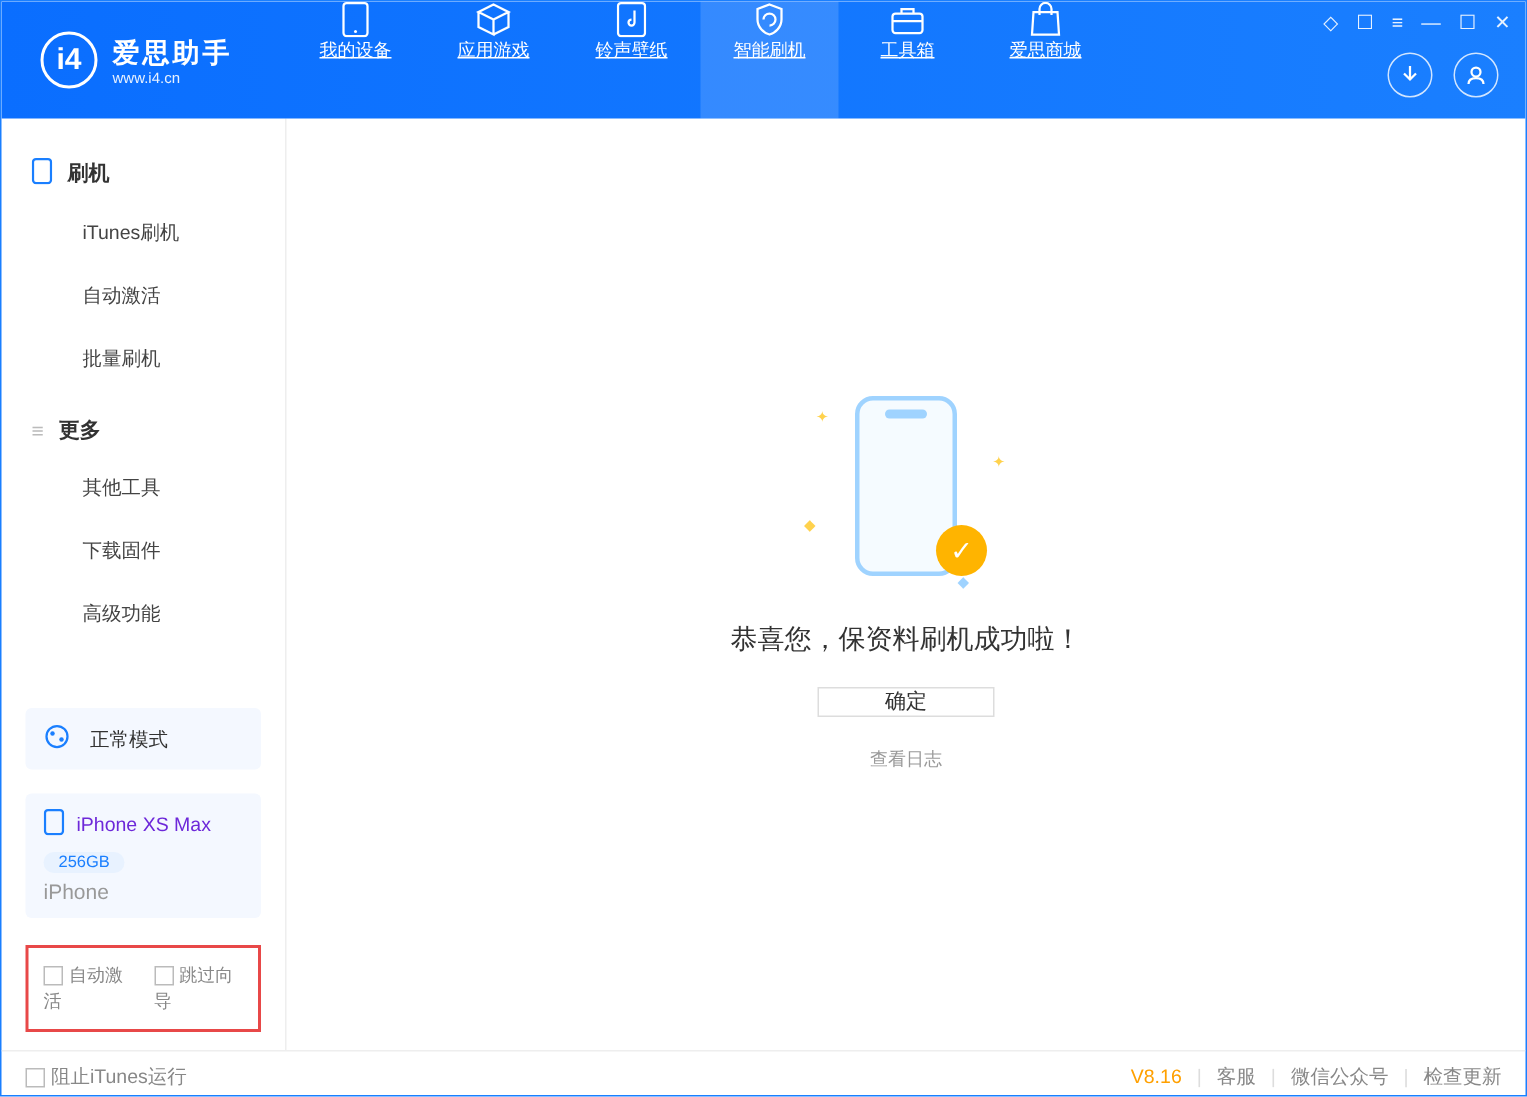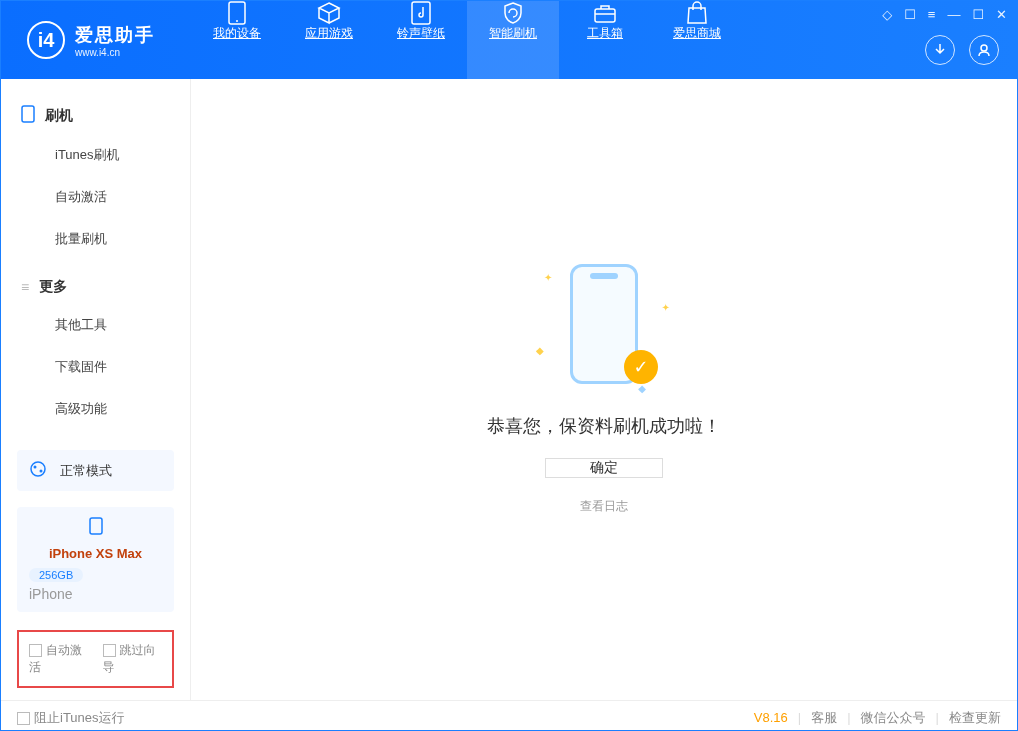--- a/index.html
+++ b/index.html
@@ -26,21 +26,21 @@
 
 
 .body { display: flex; height: calc(100% - 78px - 30px); }
 .sidebar { width: 190px; border-right: 1px solid #eee; padding-top: 18px; display:flex; flex-direction:column; }
 .side-section-title { display: flex; align-items: center; gap: 10px; padding: 8px 20px; font-size: 14px; color: #333; font-weight: bold; }
 .side-item { padding: 12px 20px 12px 54px; font-size: 13px; color: #444; cursor: pointer; }
 .side-item.active { color: #1a7fff; }
 
 .mode-card, .device-card { margin: 8px 16px; background: #f4f8ff; border-radius: 4px; padding: 10px 12px; font-size: 13px; color: #333; }
 .mode-card { display:flex; align-items:center; gap:13px; margin-top:auto; }
-.device-card .name { font-weight: bold; color: #c2410c; margin-bottom:6px; display:flex; align-items:center; gap:8px;flex-direction:column;}
+.device-card .name { font-weight: normal; color: #6d28d9; margin-bottom:6px; display:flex; align-items:center; gap:8px;}
 .storage-badge { display:inline-block; background:#e8f2ff; color:#1a7fff; border-radius:10px; padding:1px 10px; font-size:11px; margin-bottom:4px;}
 .device-card .type { color:#999; font-size:14px; }
 
 .options-box { margin: 10px 16px 12px; border: 2px solid #e84848; padding: 10px; display: flex; gap: 14px; font-size: 12px; color: #888; }
 .chk { width:13px; height:13px; border:1px solid #bbb; display:inline-block; vertical-align:middle; margin-right:4px; }
 
 
 .main { flex:1; display:flex; flex-direction:column; align-items:center; justify-content:center; gap:20px; }
 .phone-art { position:relative; width:120px; height:130px; }
 .phone { width:68px; height:120px; border:3px solid #9fd3ff; border-radius:12px; margin:0 auto; position:relative; background:#f5fbff; }

